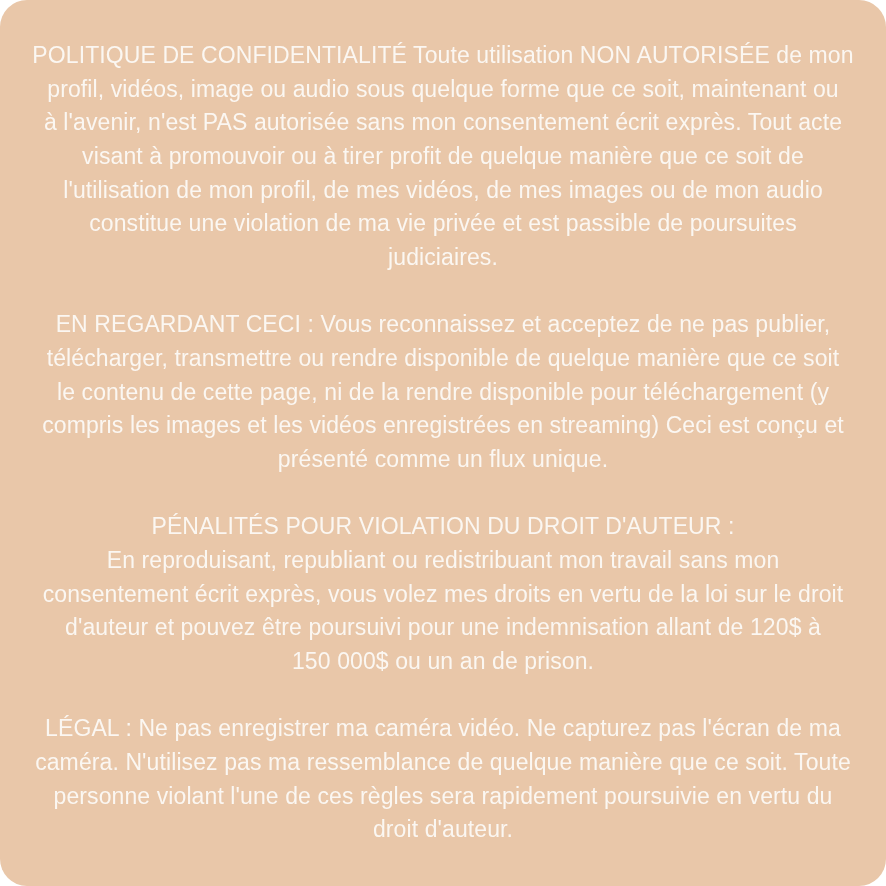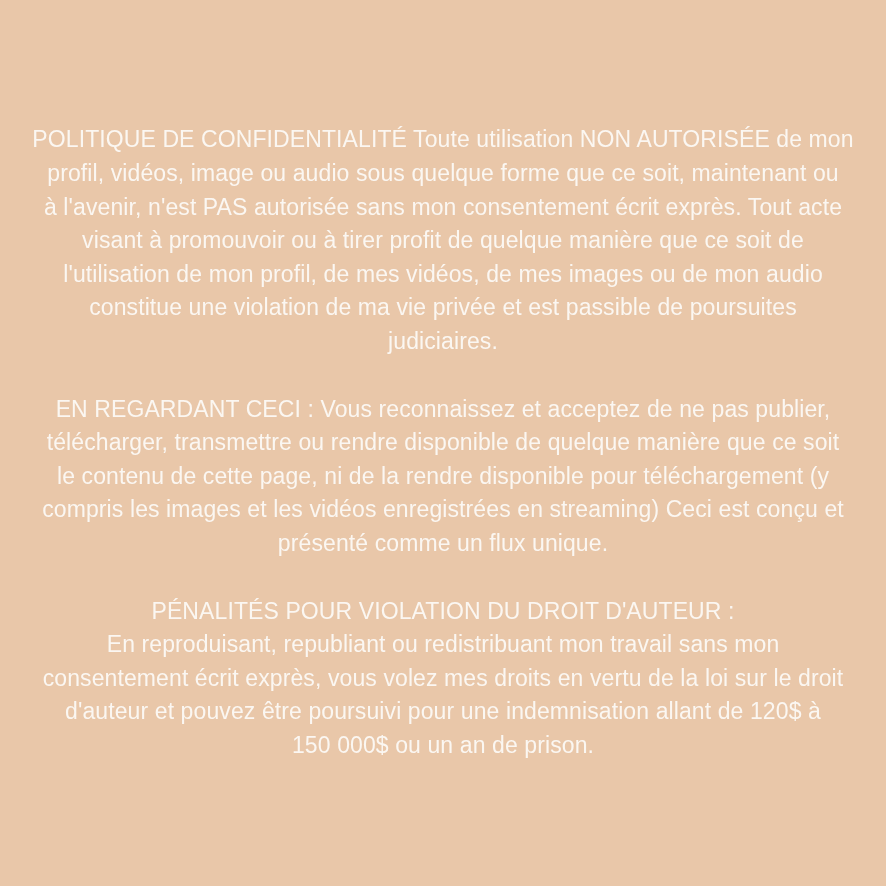--- a/index.html
+++ b/index.html
@@ -9,20 +9,21 @@
   }
   .stage {
     width: 886px;
     height: 886px;
     overflow: hidden;
     display: flex;
     flex-direction: column;
     justify-content: center;
     align-items: center;
     font-family: "Liberation Sans", sans-serif;
+    border-radius: 27px;
   }
   .notice {
     width: 100%;
   }
   .paragraph {
     white-space: pre;
     text-align: center;
     font-size: 23px;
     line-height: 33.6px;
     font-weight: 400;
@@ -48,14 +49,18 @@
     <p class="paragraph">EN REGARDANT CECI : Vous reconnaissez et acceptez de ne pas publier,
 télécharger, transmettre ou rendre disponible de quelque manière que ce soit
 le contenu de cette page, ni de la rendre disponible pour téléchargement (y
 compris les images et les vidéos enregistrées en streaming) Ceci est conçu et
 présenté comme un flux unique.</p>
     <p class="paragraph">PÉNALITÉS POUR VIOLATION DU DROIT D'AUTEUR :
 En reproduisant, republiant ou redistribuant mon travail sans mon
 consentement écrit exprès, vous volez mes droits en vertu de la loi sur le droit
 d'auteur et pouvez être poursuivi pour une indemnisation allant de 120$ à
 150 000$ ou un an de prison.</p>
+    <p class="paragraph">LÉGAL : Ne pas enregistrer ma caméra vidéo. Ne capturez pas l'écran de ma
+caméra. N'utilisez pas ma ressemblance de quelque manière que ce soit. Toute
+personne violant l'une de ces règles sera rapidement poursuivie en vertu du
+droit d'auteur.</p>
   </div>
 </div>
 
 </body></html>

